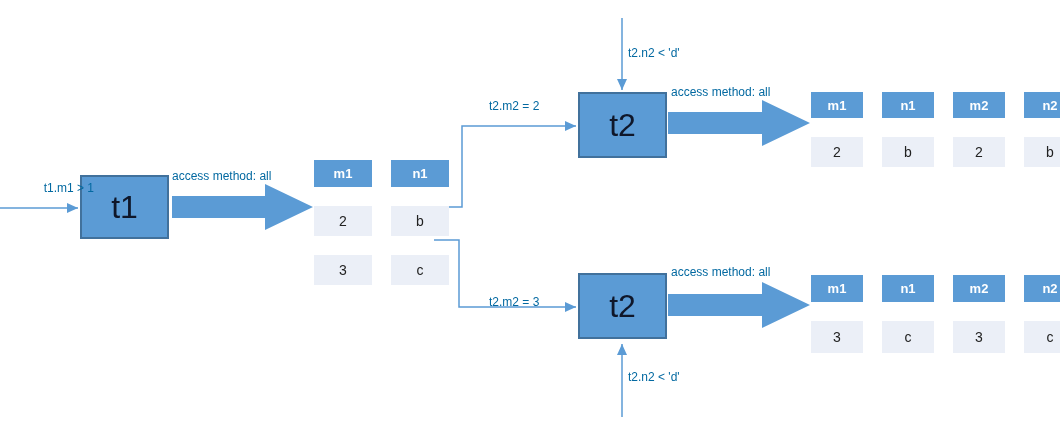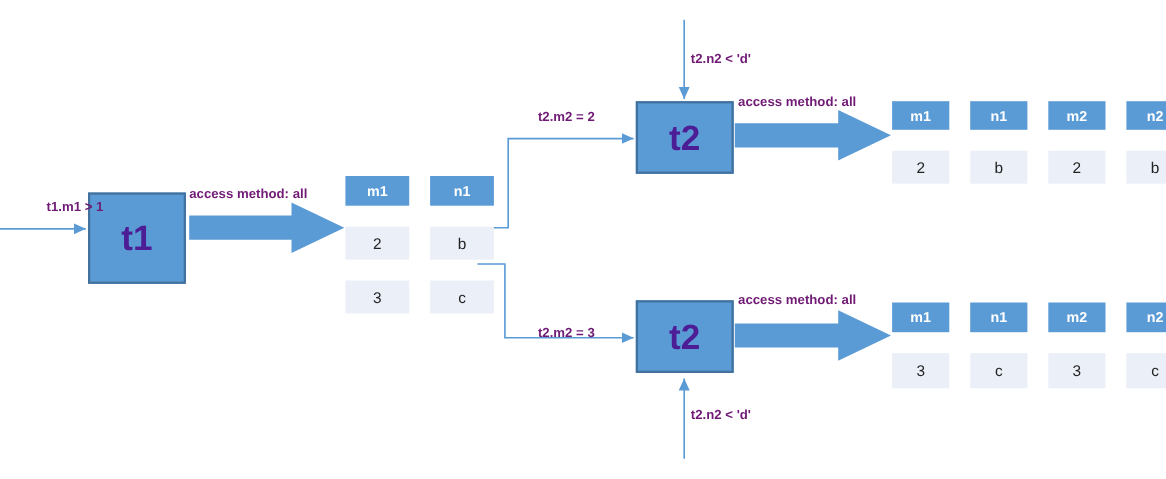--- a/index.html
+++ b/index.html
@@ -17,32 +17,32 @@
     width: 1060px; height: 435px;
   }
   .node {
     position: absolute;
     background: #5b9bd5;
     border: 2.5px solid #41719c;
     box-sizing: border-box;
     display: flex;
     align-items: center;
     justify-content: center;
-    color: #4c1d95;
+    color: #0f172a;
     font-size: 32px;
-    font-weight: 700;
+    font-weight: 400;
   }
-  .node-t1     { left: 80px;  top: 175px; width: 89px; height: 83px; }
+  .node-t1     { left: 80px;  top: 175px; width: 89px; height: 64px; }
   .node-t2-top { left: 578px; top: 92px;  width: 89px; height: 66px; }
   .node-t2-bot { left: 578px; top: 273px; width: 89px; height: 66px; }
   .lbl {
     position: absolute;
     font-size: 12px;
-    font-weight: bold;
-    color: #701a75;
+    font-weight: normal;
+    color: #0369a1;
     white-space: nowrap;
   }
   .lbl-t1-filter   { left: 18px;  top: 181px; width: 76px; text-align: right; }
   .lbl-t1-access   { left: 172px; top: 169px; }
   .lbl-join-top    { left: 489px; top: 99px; }
   .lbl-filter-top  { left: 628px; top: 46px;  }
   .lbl-access-top  { left: 671px; top: 85px;  }
   .lbl-join-bot    { left: 489px; top: 295px; }
   .lbl-filter-bot  { left: 628px; top: 370px; }
   .lbl-access-bot  { left: 671px; top: 265px; }

